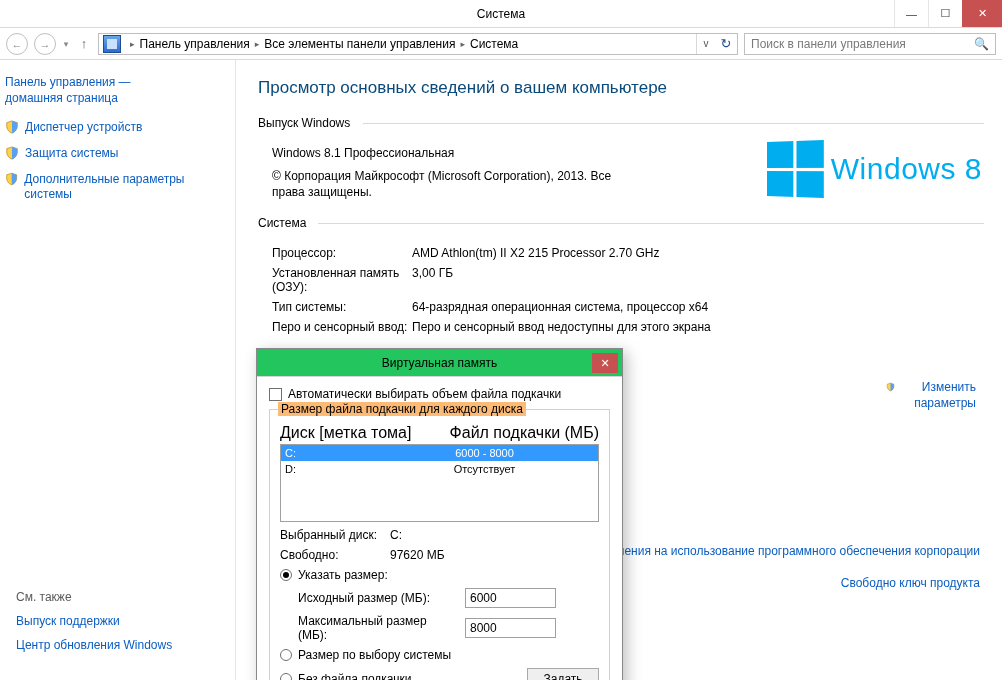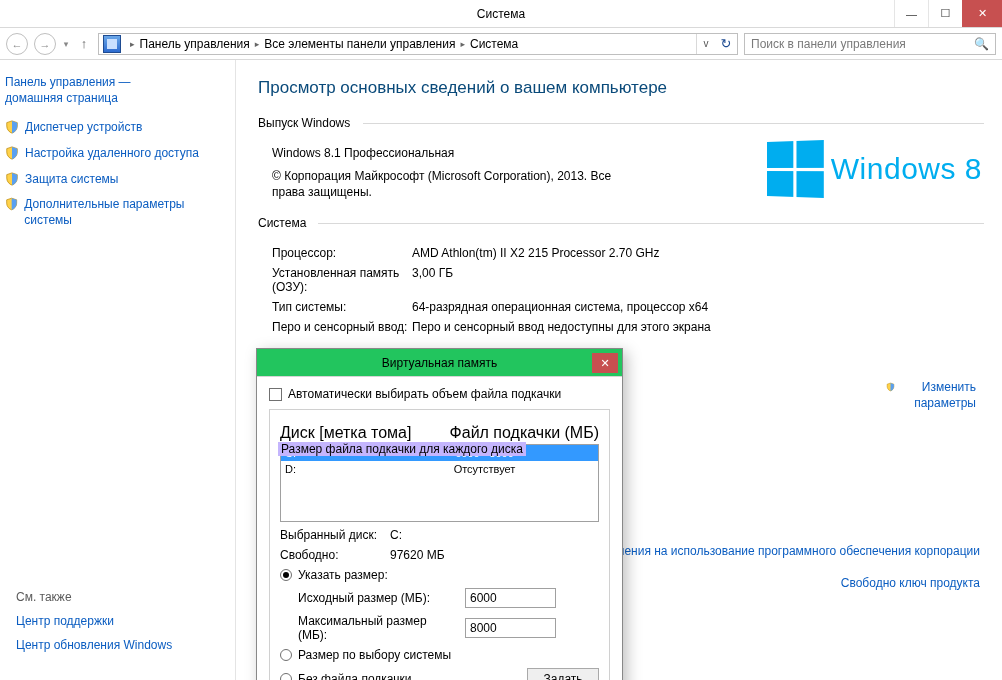--- a/index.html
+++ b/index.html
@@ -55,21 +55,21 @@
 
   
   .dlg { position:absolute; left:256px; top:348px; width:367px; background:#fff; border:1px solid #888; box-shadow:4px 4px 14px rgba(0,0,0,0.25); font-size:12px; z-index:50;}
   .dlg .dtitle{ height:28px; background:#22c55e; display:flex; align-items:center; justify-content:center; position:relative; border-bottom:1px solid #d5d5d5;}
   .dlg .dtitle .label{ font-size:12px;}
   .dlg .dclose{ position:absolute; right:4px; top:4px; width:26px; height:20px; background:#c75050; color:#fff; display:flex; align-items:center; justify-content:center; font-size:11px;}
   .dlg .dbody{ padding:10px 12px 12px;}
   .chk { display:flex; align-items:center; gap:6px; margin-bottom:8px;}
   .chk .box{ width:13px; height:13px; border:1px solid #707070; background:#fff;}
   .group2 { border:1px solid #d0d0d0; padding:8px 10px 10px; position:relative; margin-bottom:10px;}
-  .group2 .g2title{ position:absolute; top:-8px; left:8px; background:#c4b5fd; padding:0 3px; font-size:12px;margin-top:40px;}
+  .group2 .g2title{ position:absolute; top:-8px; left:8px; background:#fdba74; padding:0 3px; font-size:12px;}
   .listhdr { display:flex; justify-content:space-between; font-size:16px; margin:6px 0 2px;}
   .listbox { border:1px solid #a0a0a0; height:78px; background:#fff; overflow:hidden; }
   .lrow{ display:flex; height:16px; align-items:center; font-size:11px; padding:0 4px;}
   .lrow.sel{ background:#3399ff; color:#fff;}
   .lrow .c1{ width:90px;}
   .lrow .c2{ flex:1; text-align:center;}
   .kv{ display:flex; font-size:12px; margin-top:6px;}
   .kv .kk{ width:110px;}
   .radio{ display:flex; align-items:center; gap:6px; margin-top:6px;}
   .radio .rdot{ width:12px; height:12px; border:1px solid #707070; border-radius:50%; position:relative; background:#fff;}
@@ -135,40 +135,33 @@
           <path d="M8 1l6 2v4c0 4-3 7-6 8-3-1-6-4-6-8V3z" fill="#ffd24a" stroke="#b88400" stroke-width="0.8"></path>
           <path d="M8 1v14c3-1 6-4 6-8V3z" fill="#5aa0f0"></path>
         </svg>
       <span>Диспетчер устройств</span>
     </div>
     <div class="sideitem">
       <svg class="shield-svg" viewBox="0 0 16 16">
           <path d="M8 1l6 2v4c0 4-3 7-6 8-3-1-6-4-6-8V3z" fill="#ffd24a" stroke="#b88400" stroke-width="0.8"></path>
           <path d="M8 1v14c3-1 6-4 6-8V3z" fill="#5aa0f0"></path>
         </svg>
-      <span>Настройка удаленного доступа</span>
-    </div>
-    <div class="sideitem">
-      <svg class="shield-svg" viewBox="0 0 16 16">
-          <path d="M8 1l6 2v4c0 4-3 7-6 8-3-1-6-4-6-8V3z" fill="#ffd24a" stroke="#b88400" stroke-width="0.8"></path>
-          <path d="M8 1v14c3-1 6-4 6-8V3z" fill="#5aa0f0"></path>
-        </svg>
       <span>Защита системы</span>
     </div>
     <div class="sideitem">
       <svg class="shield-svg" viewBox="0 0 16 16">
           <path d="M8 1l6 2v4c0 4-3 7-6 8-3-1-6-4-6-8V3z" fill="#ffd24a" stroke="#b88400" stroke-width="0.8"></path>
           <path d="M8 1v14c3-1 6-4 6-8V3z" fill="#5aa0f0"></path>
         </svg>
       <span>Дополнительные параметры системы</span>
     </div>
 
     <div class="seealso">
       <div class="hdr">См. также</div>
-      <div class="lnk">Центр поддержки</div>
+      <div class="lnk">Выпуск поддержки</div>
       <div class="lnk">Центр обновления Windows</div>
     </div>
   </div>
 
   <div class="mainpane">
     <div class="h1">Просмотр основных сведений о вашем компьютере</div>
 
     <div class="group">
       <div class="ghead">Выпуск Windows</div>
       <div class="content">

